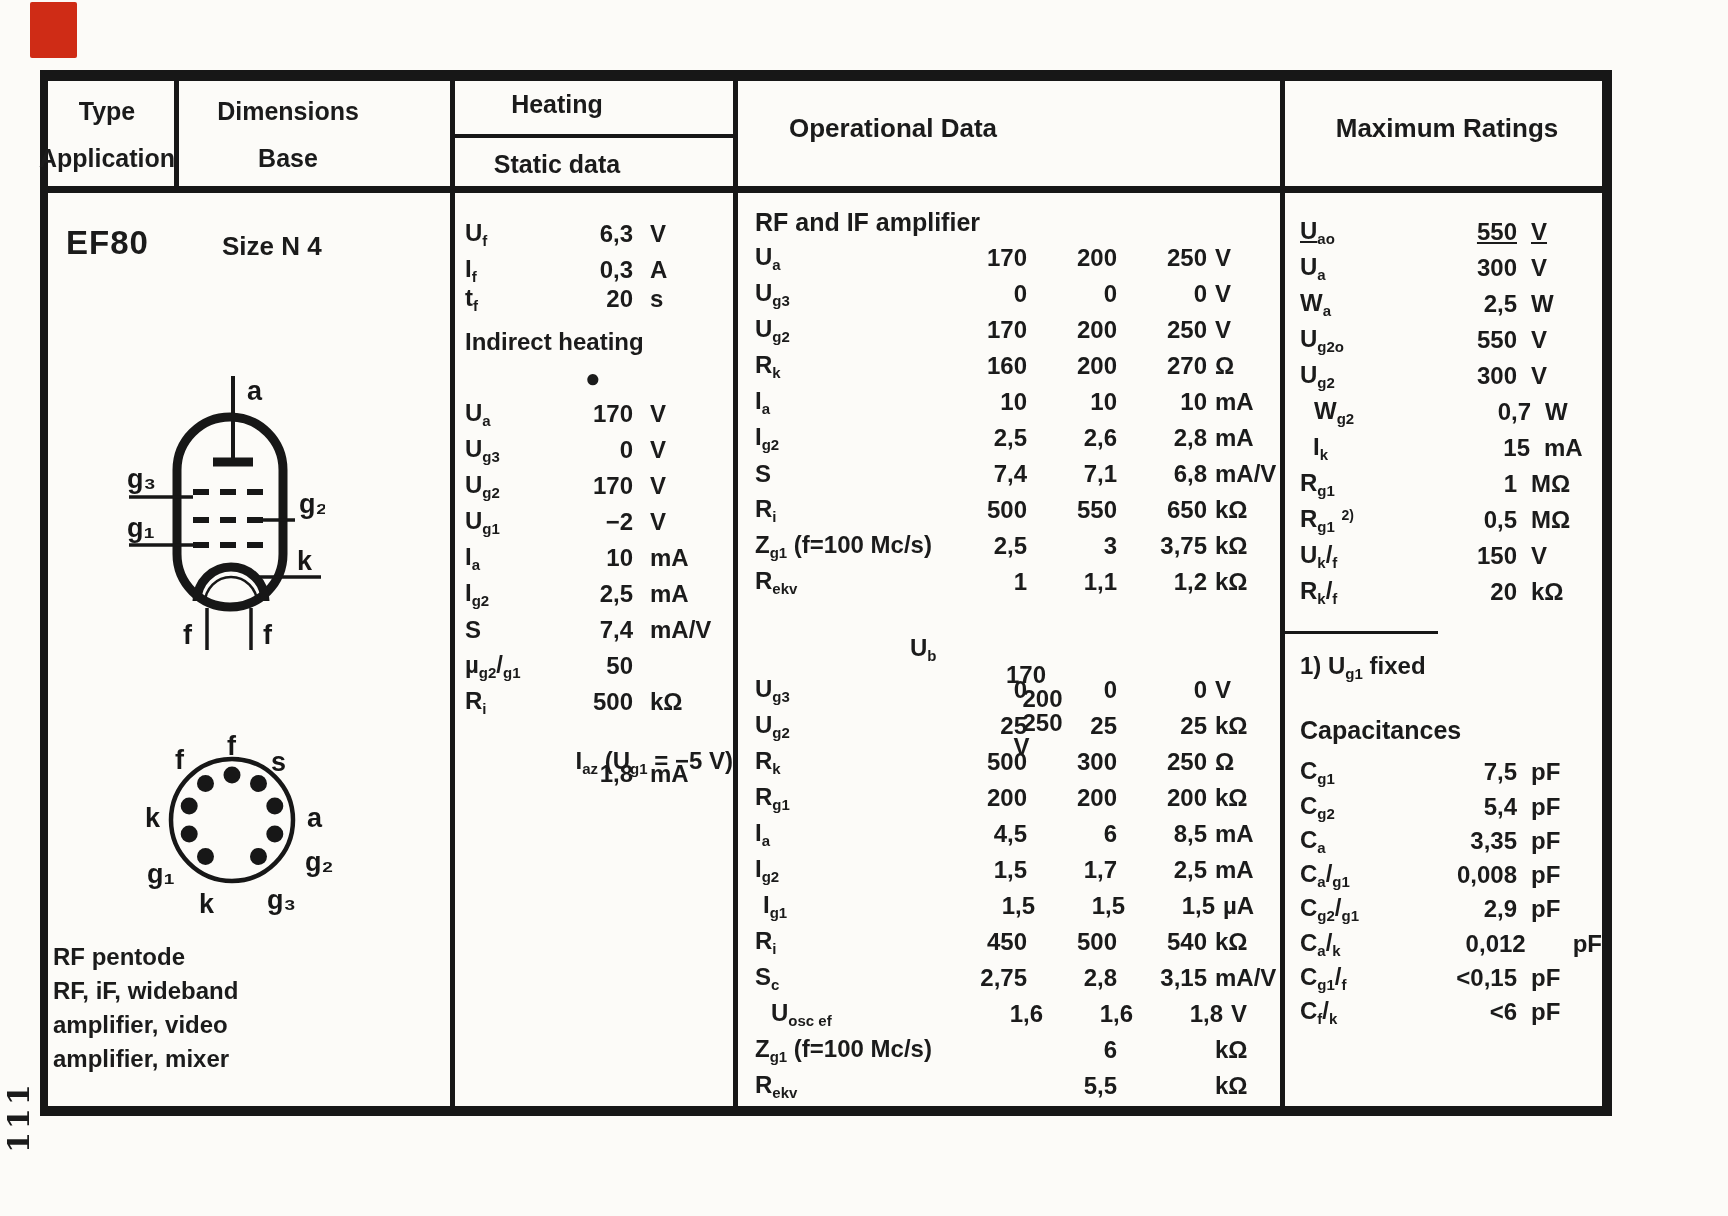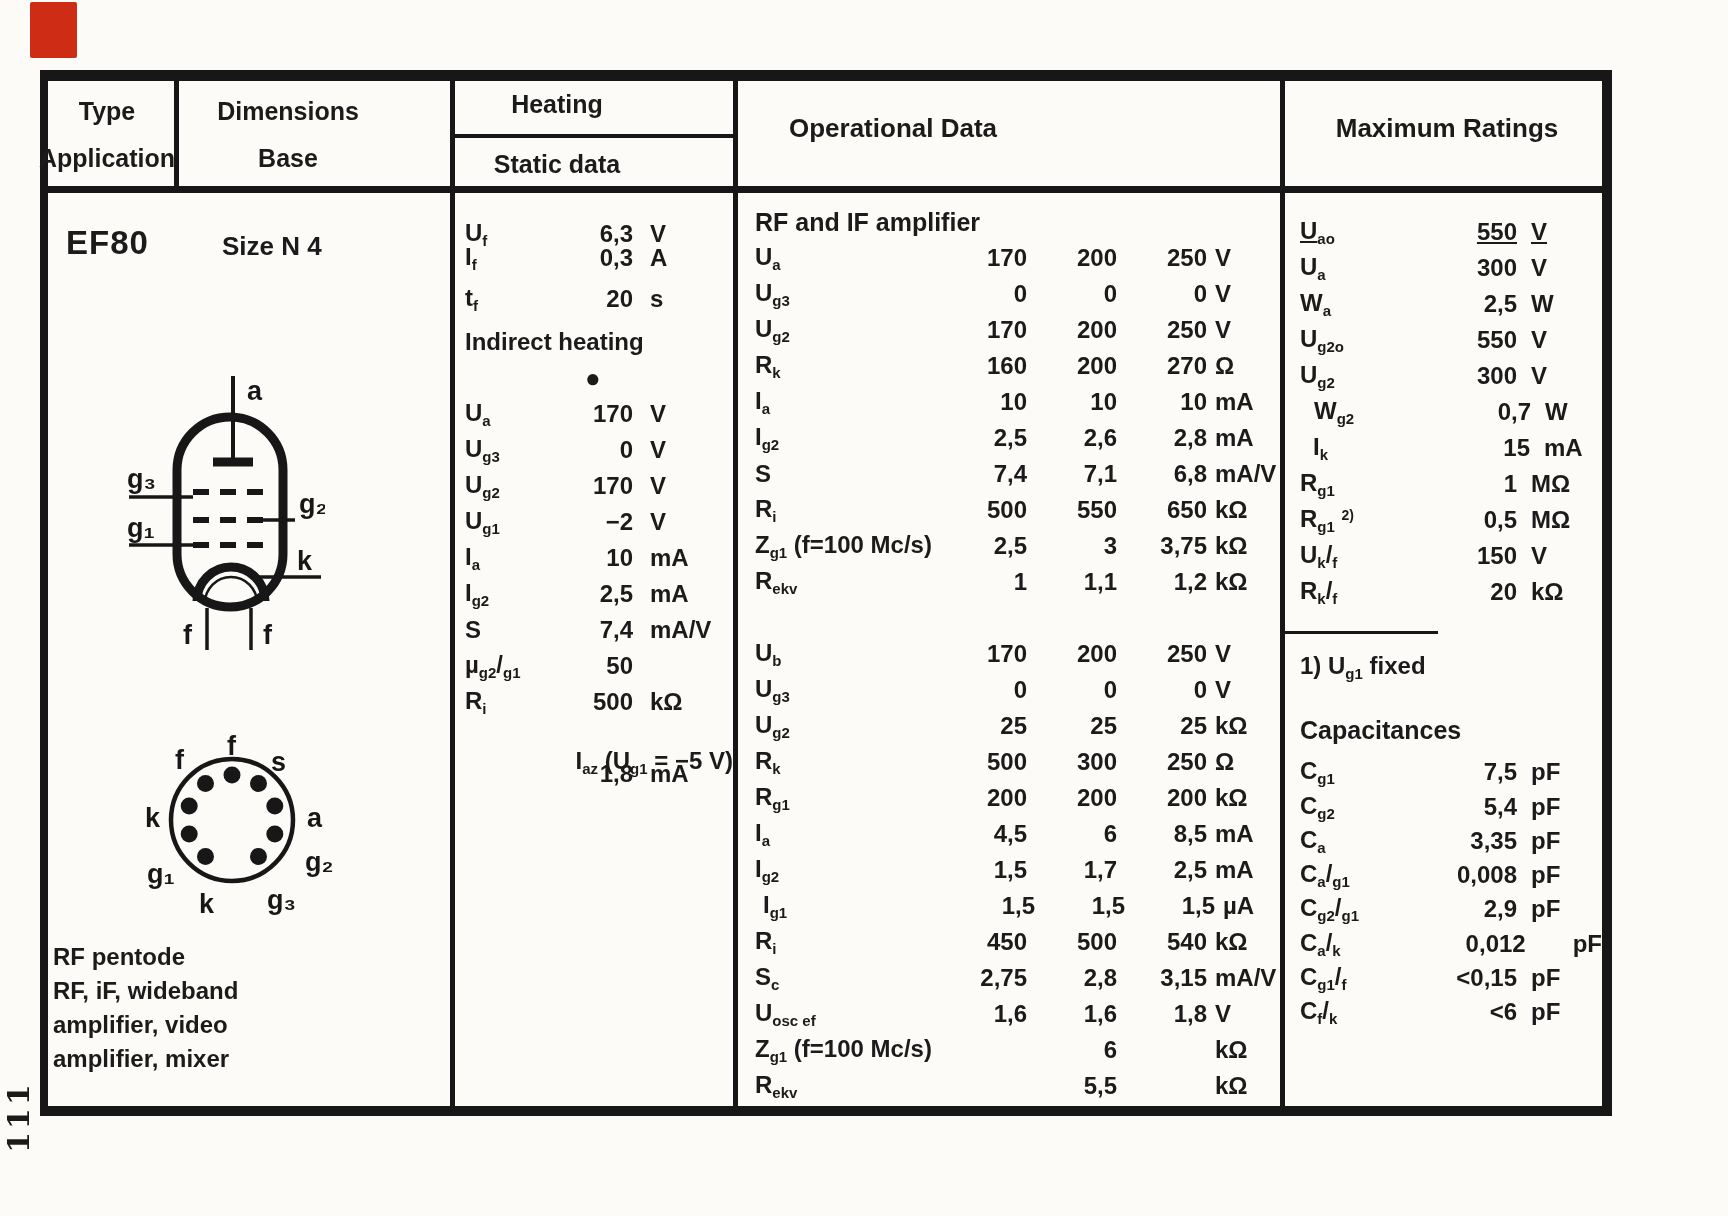--- a/index.html
+++ b/index.html
@@ -136,21 +136,21 @@
       <div>amplifier, video</div>
       <div>amplifier, mixer</div>
     </div>
 
   <div id="static-col" class="col" style="left:465px;top:216px;width:268px;height:590px;">
       <div class="row" style="top: 0px; height: 36px;">
         <div class="lab">U<sub>f</sub></div>
         <div class="val sval">6,3</div>
         <div class="unit sunit">V</div>
       </div>
-      <div class="row" style="top: 24px; height: 36px;">
+      <div class="row" style="top: 36px; height: 36px;">
         <div class="lab">I<sub>f</sub></div>
         <div class="val sval">0,3</div>
         <div class="unit sunit">A</div>
       </div>
       <div class="row" style="top: 65px; height: 36px;">
         <div class="lab">t<sub>f</sub></div>
         <div class="val sval">20</div>
         <div class="unit sunit">s</div>
       </div>
       <div class="row" style="top: 108px; height: 36px;">
@@ -280,21 +280,21 @@
         <div class="val ov3">3,75</div>
         <div class="unit ounit">kΩ</div>
       </div>
       <div class="row" style="top: 360px; height: 36px;">
         <div class="lab olab">R<sub>ekv</sub></div>
         <div class="val ov1">1</div>
         <div class="val ov2">1,1</div>
         <div class="val ov3">1,2</div>
         <div class="unit ounit">kΩ</div>
       </div>
-      <div class="row" style="top: 432px; height: 36px;">
+      <div class="row" style="top: 432px; height: 36px; flex-direction: column;">
         <div class="lab olab">U<sub>b</sub></div>
         <div class="val ov1">170</div>
         <div class="val ov2">200</div>
         <div class="val ov3">250</div>
         <div class="unit ounit">V</div>
       </div>
       <div class="row" style="top: 468px; height: 36px;">
         <div class="lab olab">U<sub>g3</sub></div>
         <div class="val ov1">0</div>
         <div class="val ov2">0</div>
@@ -350,21 +350,21 @@
         <div class="val ov3">540</div>
         <div class="unit ounit">kΩ</div>
       </div>
       <div class="row" style="top: 756px; height: 36px;">
         <div class="lab olab">S<sub>c</sub></div>
         <div class="val ov1">2,75</div>
         <div class="val ov2">2,8</div>
         <div class="val ov3">3,15</div>
         <div class="unit ounit">mA/V</div>
       </div>
-      <div class="row" style="top: 792px; height: 36px;">
+      <div class="row" style="top: 792px; height: 36px; margin-left: 16px;">
         <div class="lab olab">U<sub>osc ef</sub></div>
         <div class="val ov1">1,6</div>
         <div class="val ov2">1,6</div>
         <div class="val ov3">1,8</div>
         <div class="unit ounit">V</div>
       </div>
       <div class="row" style="top: 828px; height: 36px;">
         <div class="lab olab">Z<sub>g1</sub>  (f=100 Mc/s)</div>
         <div class="val ov1"></div>
         <div class="val ov2">6</div>

